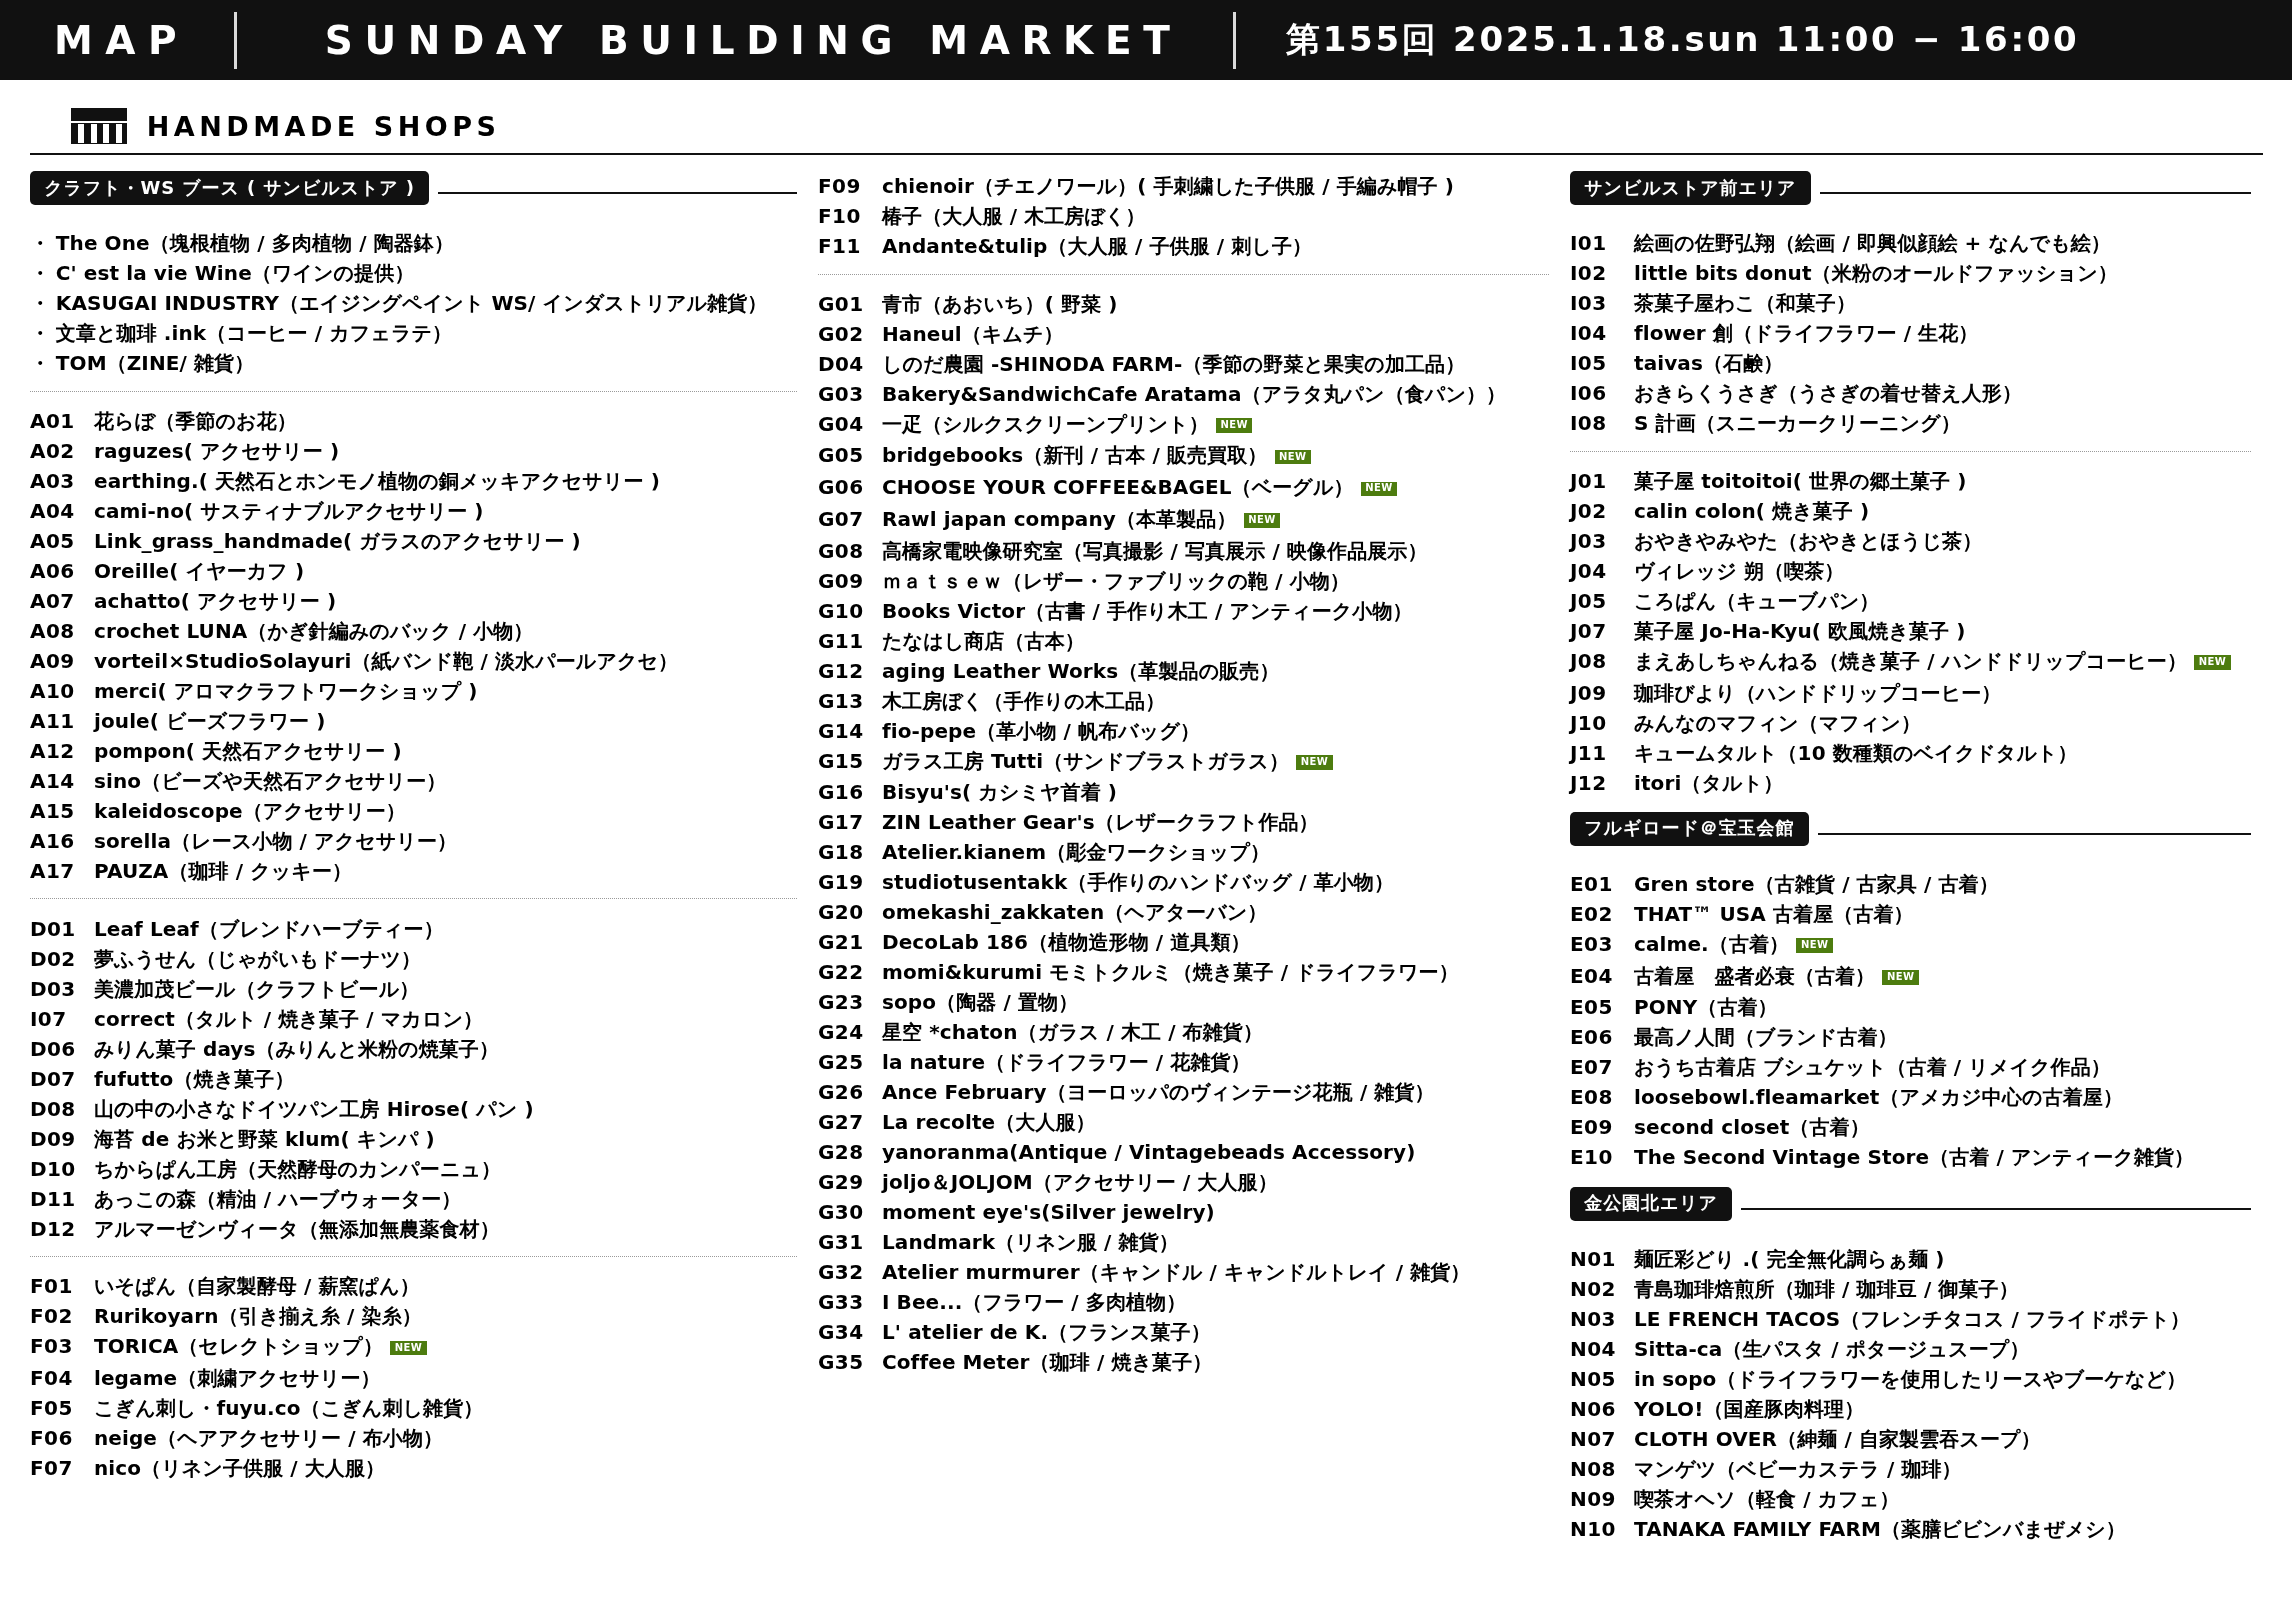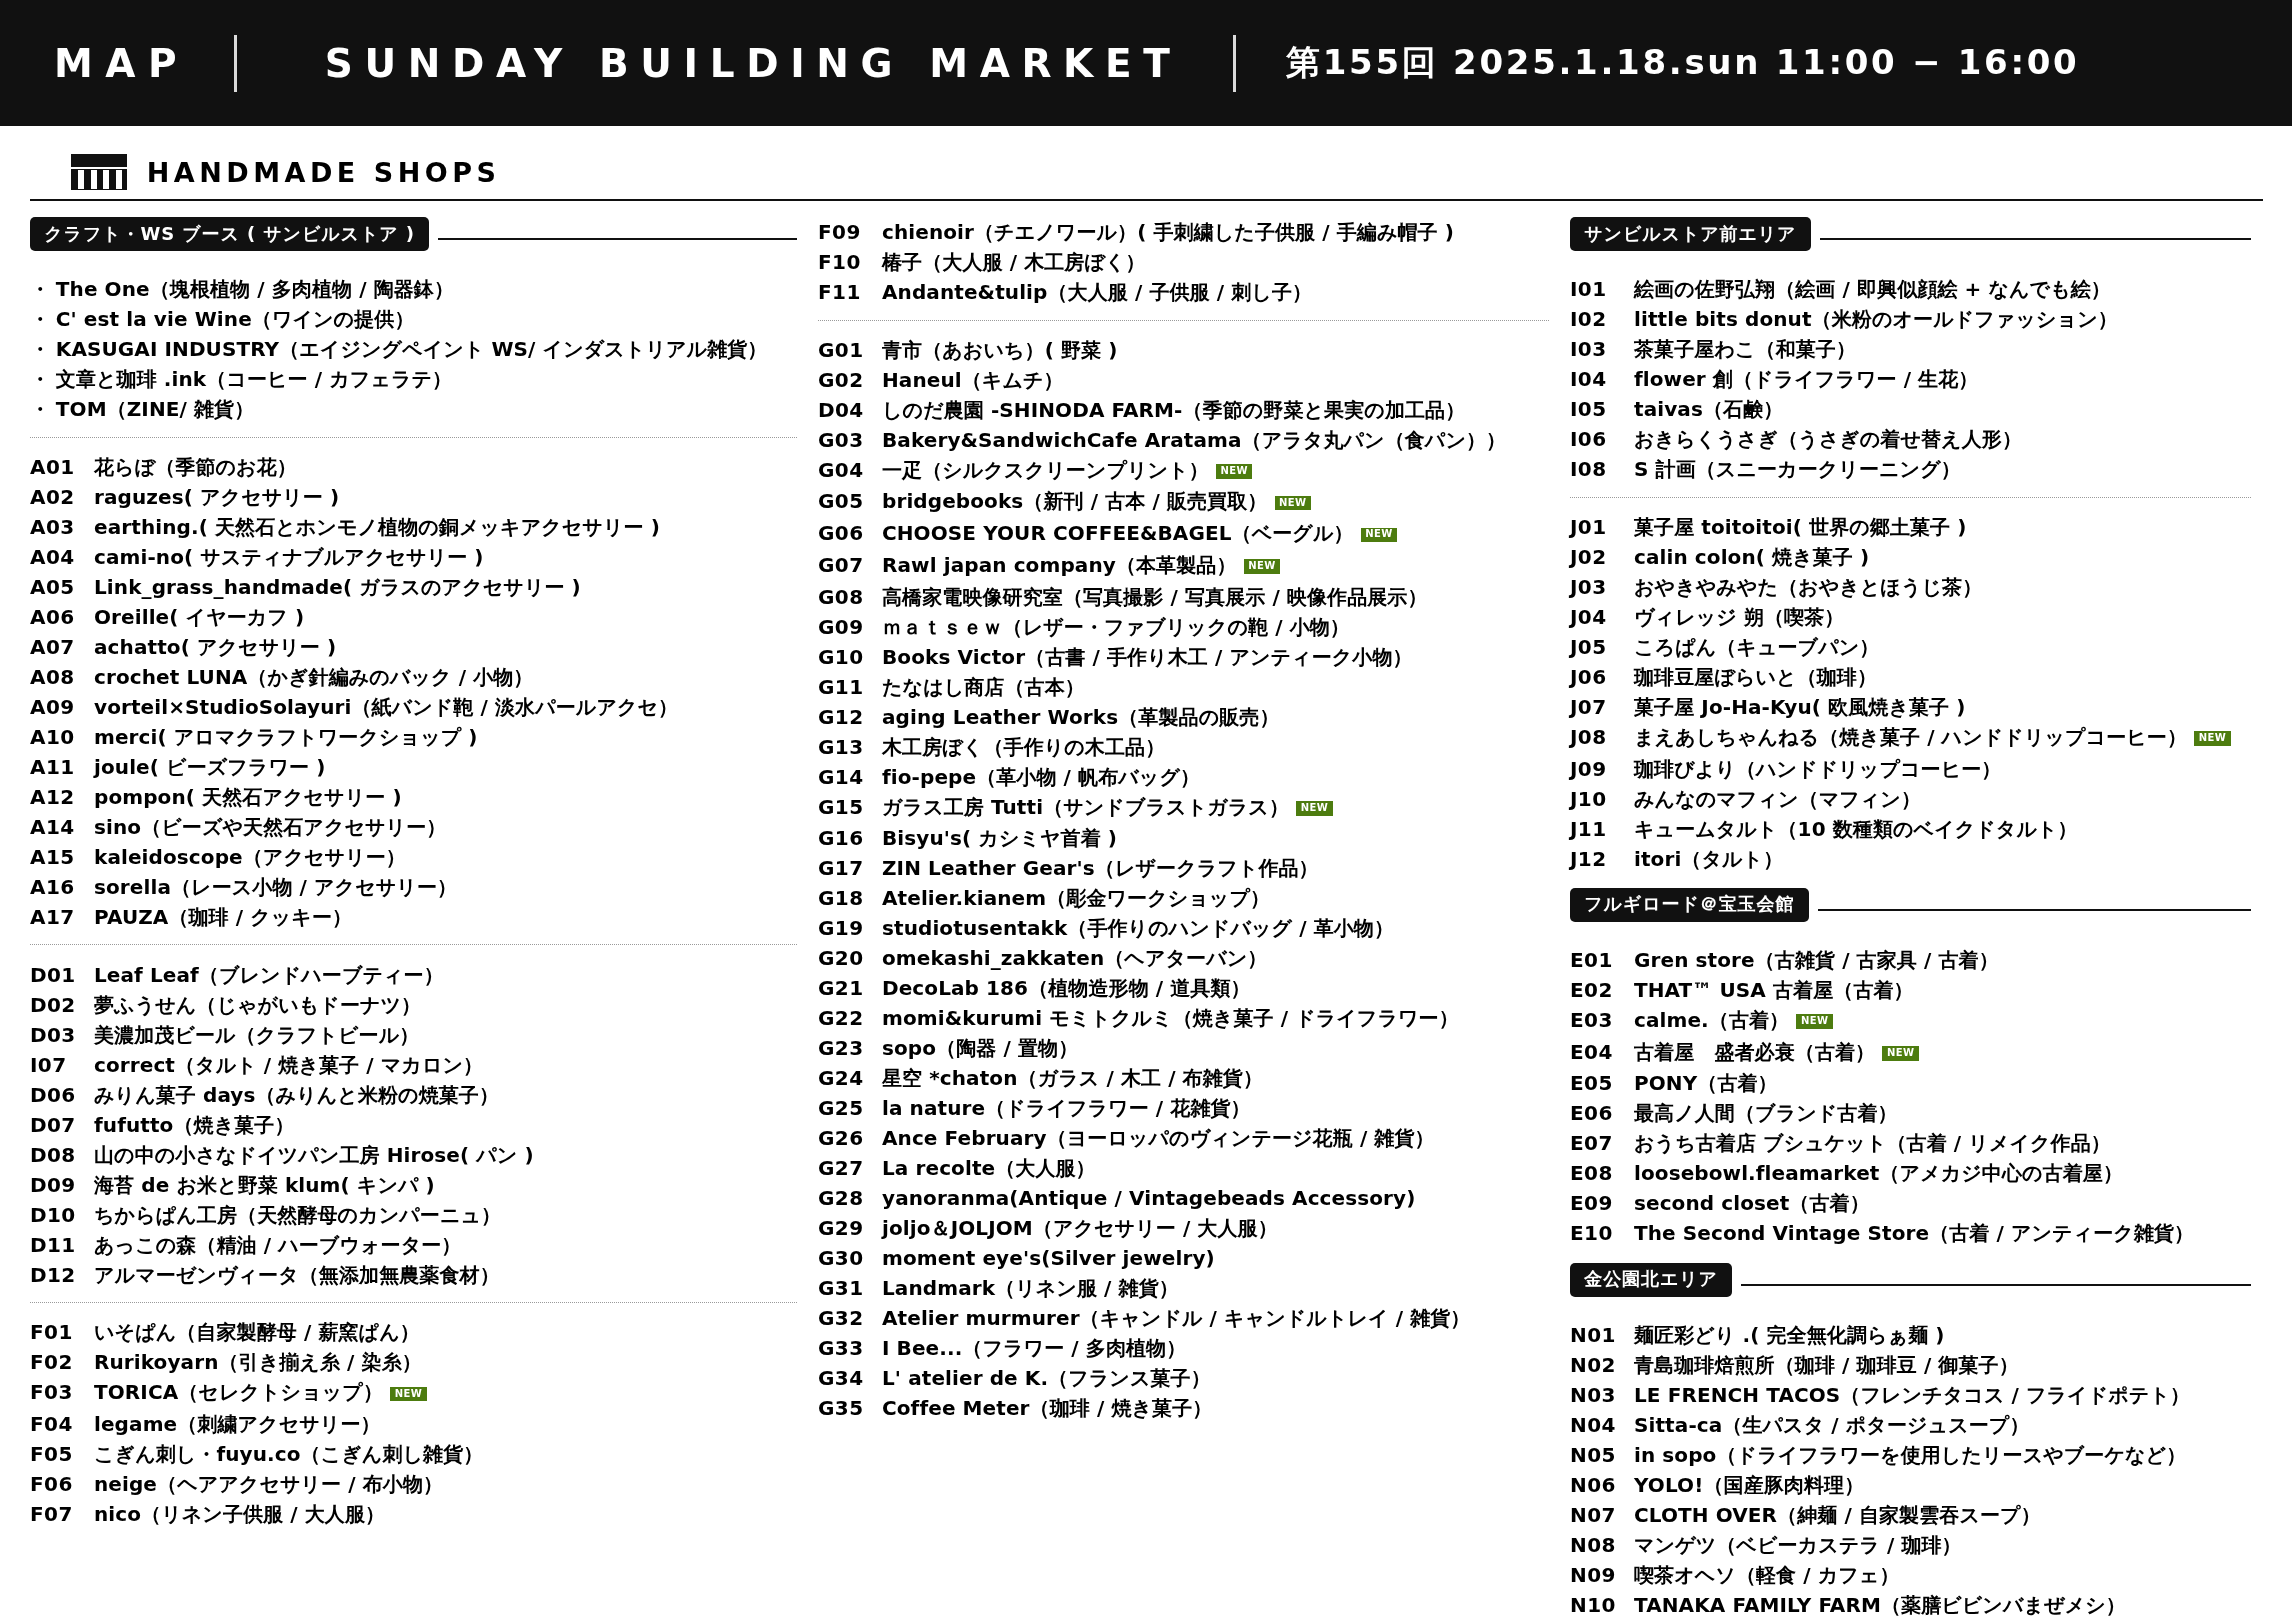--- a/index.html
+++ b/index.html
@@ -13,21 +13,21 @@
     height: 1621px;
     position: relative;
     background: #ffffff;
     overflow: hidden;
   }
 
   
   .header {
     background: #111111;
     color: #ffffff;
-    height: 126px;
+    height: 80px;
     display: flex;
     align-items: center;
     padding: 0 54px;
   }
   .hdr-map {
     font-size: 39px;
     font-weight: 700;
     letter-spacing: 12.5px;
     padding-right: 45px;
   }
@@ -564,24 +564,20 @@
         </div>
         <div class="entry">
           <span class="code">J04</span>
           <span class="name">ヴィレッジ 朔（喫茶）</span>
         </div>
         <div class="entry">
           <span class="code">J05</span>
           <span class="name">ころぱん（キューブパン）</span>
         </div>
         <div class="entry">
-          <span class="code">J06</span>
-          <span class="name">珈琲豆屋ぼらいと（珈琲）</span>
-        </div>
-        <div class="entry">
           <span class="code">J07</span>
           <span class="name">菓子屋 Jo-Ha-Kyu( 欧風焼き菓子 )</span>
         </div>
         <div class="entry">
           <span class="code">J08</span>
           <span class="name">まえあしちゃんねる（焼き菓子 / ハンドドリップコーヒー）</span>
           <span class="new-badge">NEW</span>
         </div>
         <div class="entry">
           <span class="code">J09</span>

